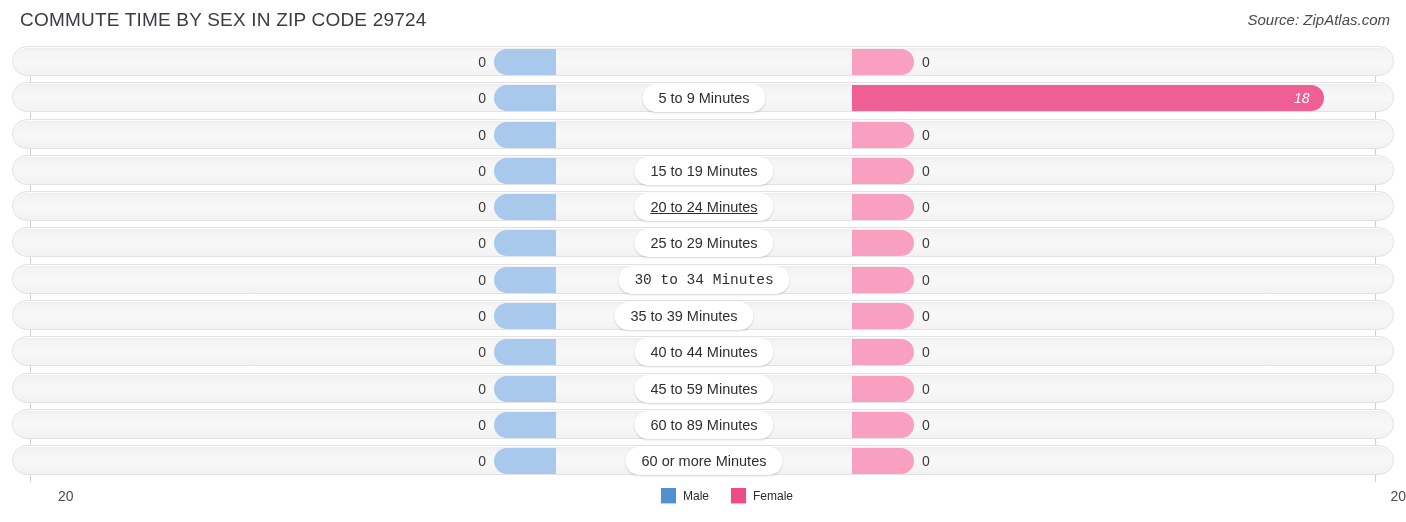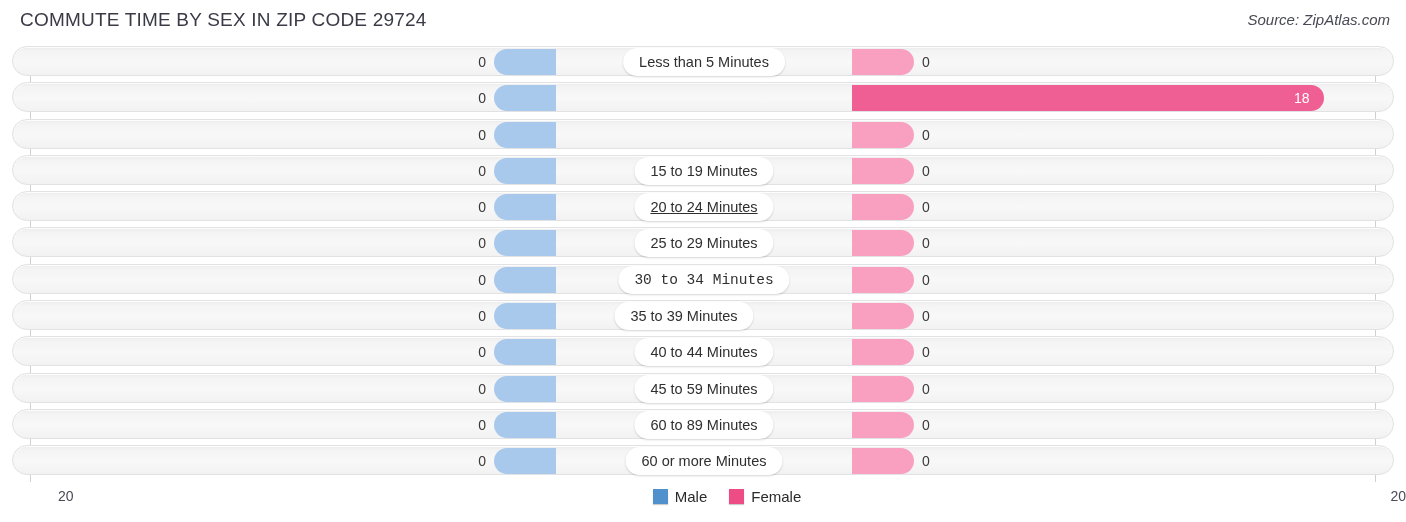--- a/index.html
+++ b/index.html
@@ -110,20 +110,21 @@
     line-height: 30px;
     font-size: 14px;
     color: #3a3a3a;
     white-space: nowrap;
   }
   .val-male   { text-align: right; }
   .val-female { text-align: left; }
   .val.inside {
     color: #ffffff;
     text-align: right;
+    font-style: italic;
   }
 
   
   .pill {
     position: absolute;
     top: 1px;
     height: 28px;
     line-height: 28px;
     background: #ffffff;
     border-radius: 14px;
@@ -169,48 +170,48 @@
     align-items: center;
     gap: 7px;
   }
   .swatch {
     width: 15px;
     height: 15px;
     display: inline-block;
     box-shadow: 0 1px 1px rgba(0,0,0,0.2);
   }
   .legend-label {
-    font-size: 15px;
+    font-size: 12px;
     color: #2b2b2b;
   }
 </style>
 </head>
 <body>
 
 <div class="header">
   <div class="chart-title">COMMUTE TIME BY SEX IN ZIP CODE 29724</div>
   <div class="source">Source: ZipAtlas.com</div>
 </div>
 
 <div class="plot">
   <div class="axis-line axis-left"></div>
   <div class="axis-line axis-right"></div>
   <div class="rows" id="rows-container">
       <div class="row">
         <div class="bar bar-male" style="left: 481px; width: 62px;"></div>
         <div class="val val-male" style="right: 0px; left: 433px; width: 40px;">0</div>
         <div class="bar bar-female" style="left: 839px; width: 62px;"></div>
         <div class="val val-female" style="left: 909px; width: 40px;">0</div>
-        <div class="pill" style="left: 691px;">Less than 5 Minutes</div>
       </div>
       <div class="row">
         <div class="bar bar-male" style="left: 481px; width: 62px;"></div>
         <div class="val val-male" style="right: 0px; left: 433px; width: 40px;">0</div>
         <div class="bar bar-female hot" style="left: 839px; width: 471.6px;"></div>
         <div class="val inside" style="left: 1250.6px; width: 46px;">18</div>
+        <div class="pill" style="left: 691px;">5 to 9 Minutes</div>
       </div>
       <div class="row">
         <div class="bar bar-male" style="left: 481px; width: 62px;"></div>
         <div class="val val-male" style="right: 0px; left: 433px; width: 40px;">0</div>
         <div class="bar bar-female" style="left: 839px; width: 62px;"></div>
         <div class="val val-female" style="left: 909px; width: 40px;">0</div>
       </div>
       <div class="row">
         <div class="bar bar-male" style="left: 481px; width: 62px;"></div>
         <div class="val val-male" style="right: 0px; left: 433px; width: 40px;">0</div>

